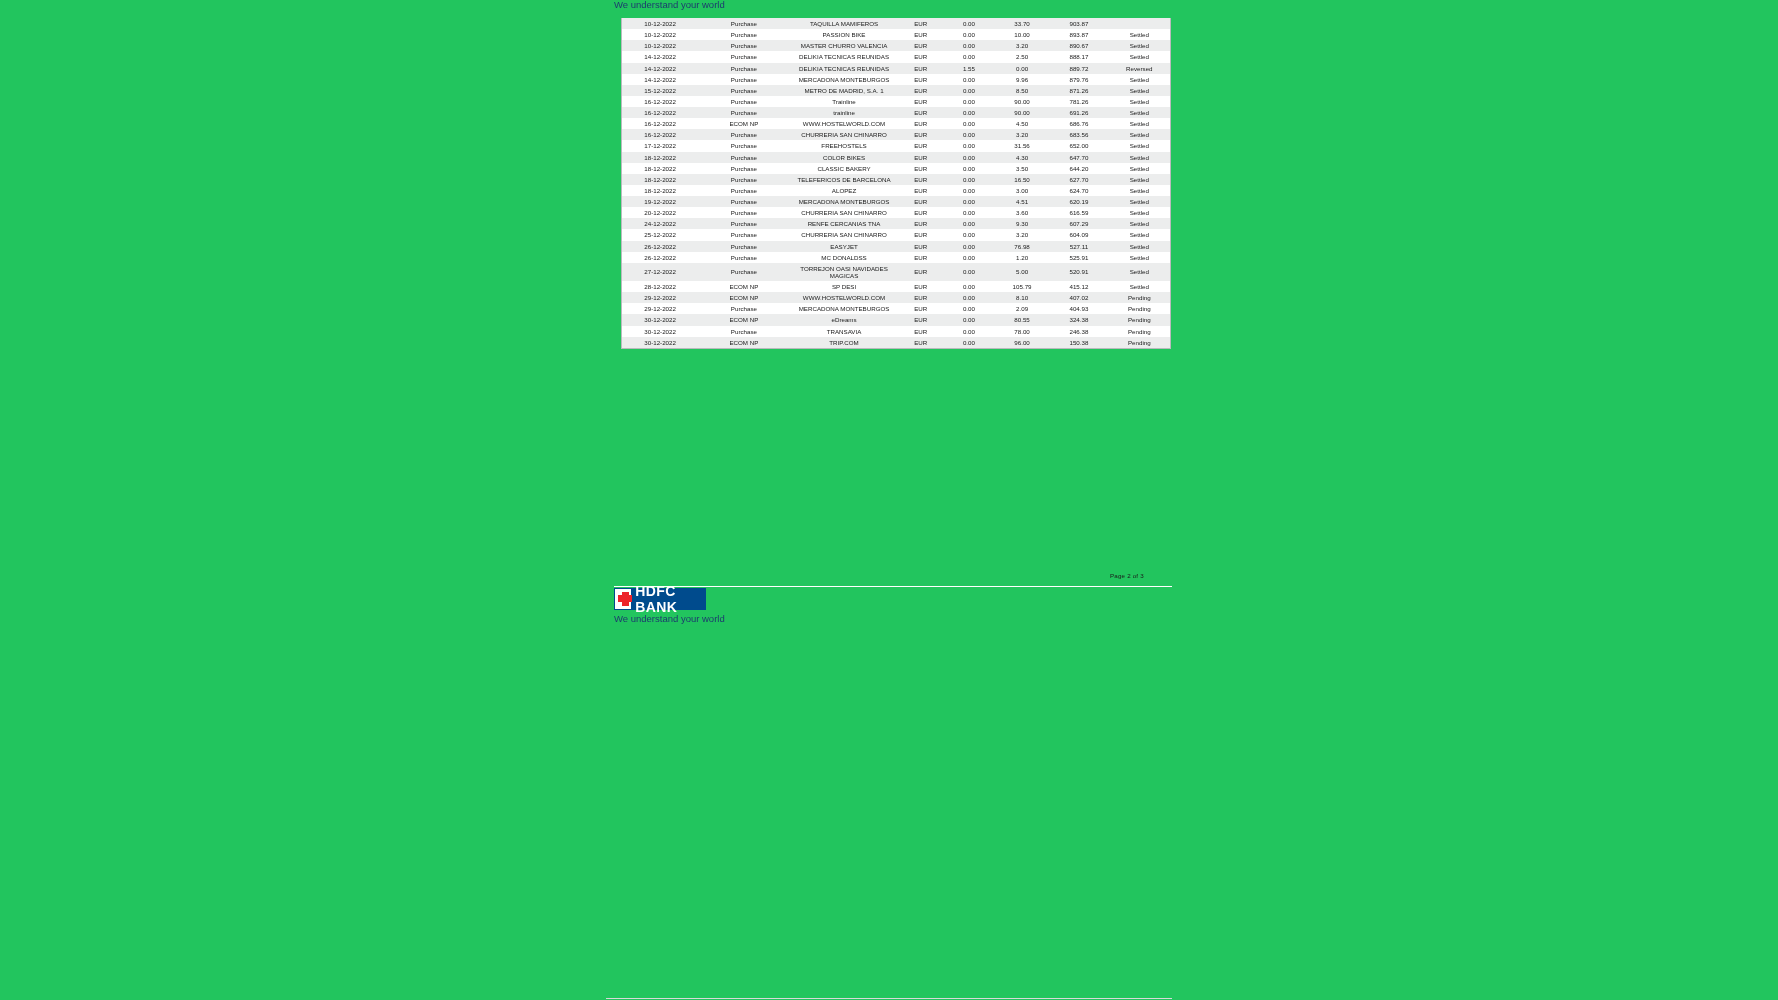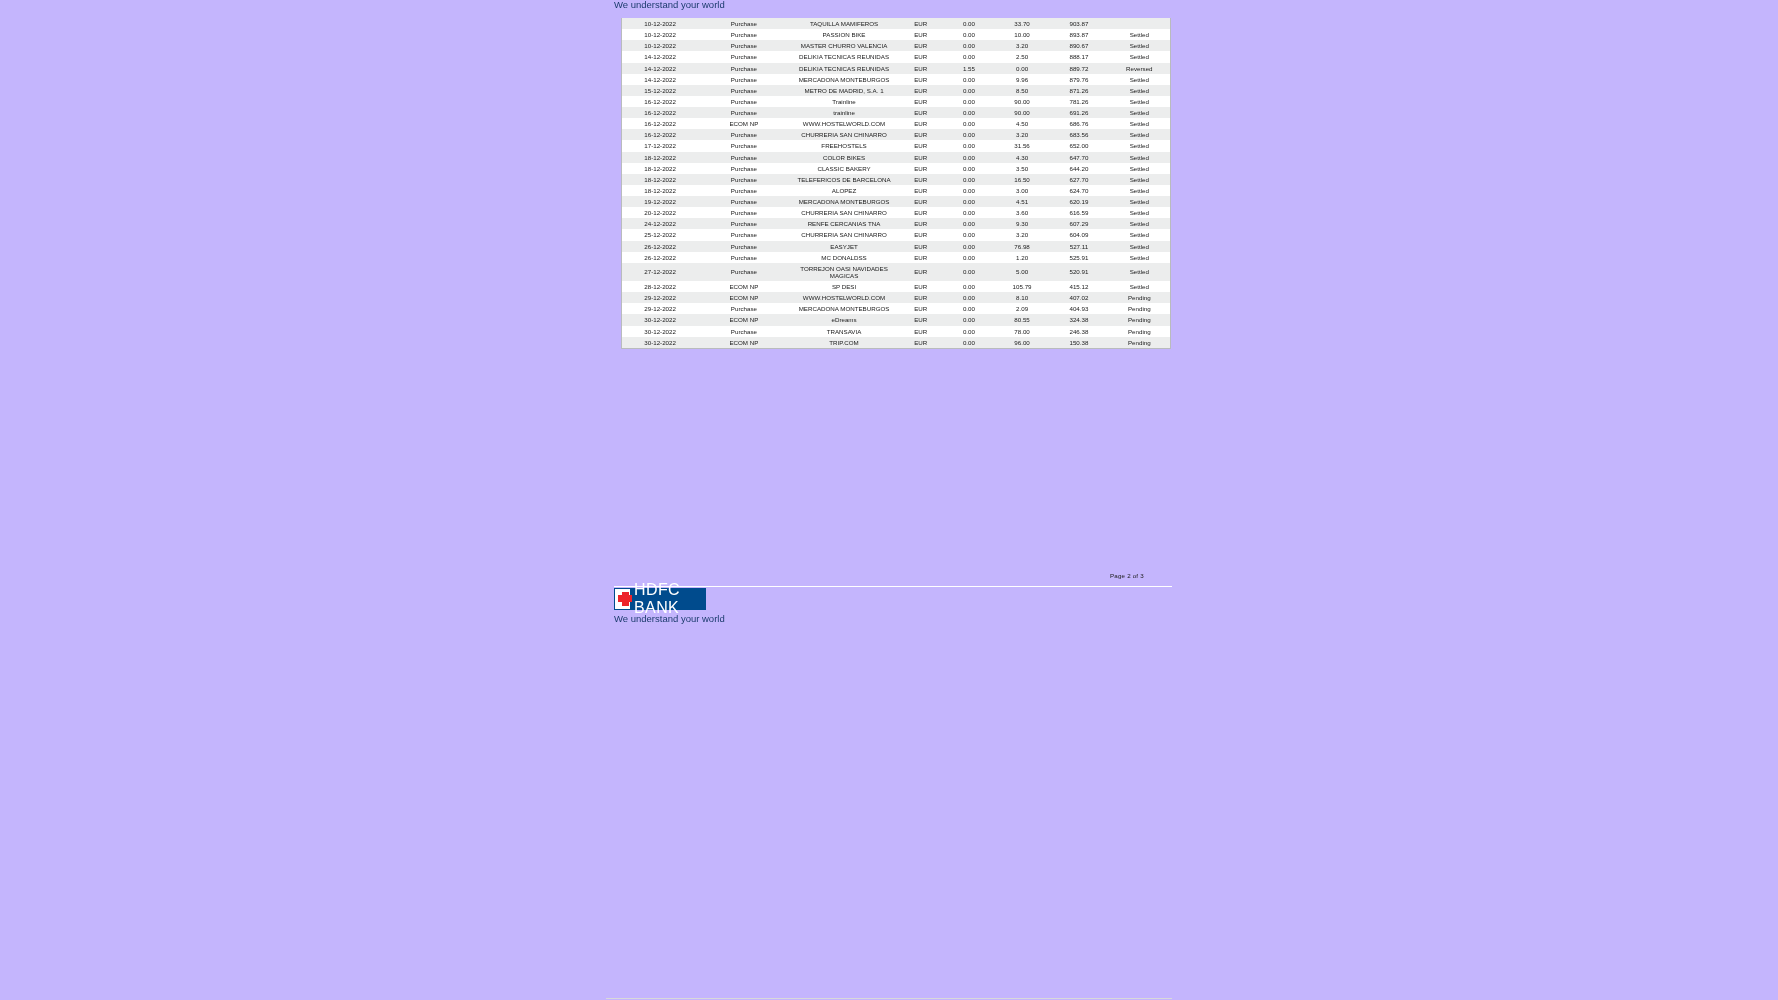--- a/index.html
+++ b/index.html
@@ -8,21 +8,21 @@
     background: #ffffff;
     width: 1778px;
     height: 1000px;
     overflow: hidden;
     font-family: "Liberation Sans", sans-serif;
   }
   .page {
     position: relative;
     width: 1778px;
     height: 1000px;
-    background: #c4b5fd;
+    background: #22c55e;
   }
 
   
   .doc-top {
     position: absolute;
     left: 614px;
     top: -8px;
     width: 558px;
   }
   .brand-block {
@@ -123,22 +123,22 @@
   }
   .logo2 .hdfc-sq::after {
     content: "";
     position: absolute;
     left: 6.5px; top: 2.5px;
     width: 7px; height: 14px;
     background: #ed232a;
   }
   .logo2 .hdfc-text {
     color: #ffffff;
-    font-size: 16px;
-    font-weight: normal;
+    font-size: 14px;
+    font-weight: bold;
     letter-spacing: 0.4px;
     margin-left: 4px;
   }
   .tag2 {
     margin-top: 3px;
     font-size: 9.5px;
     color: #1d3c6e;
   }
 
   

